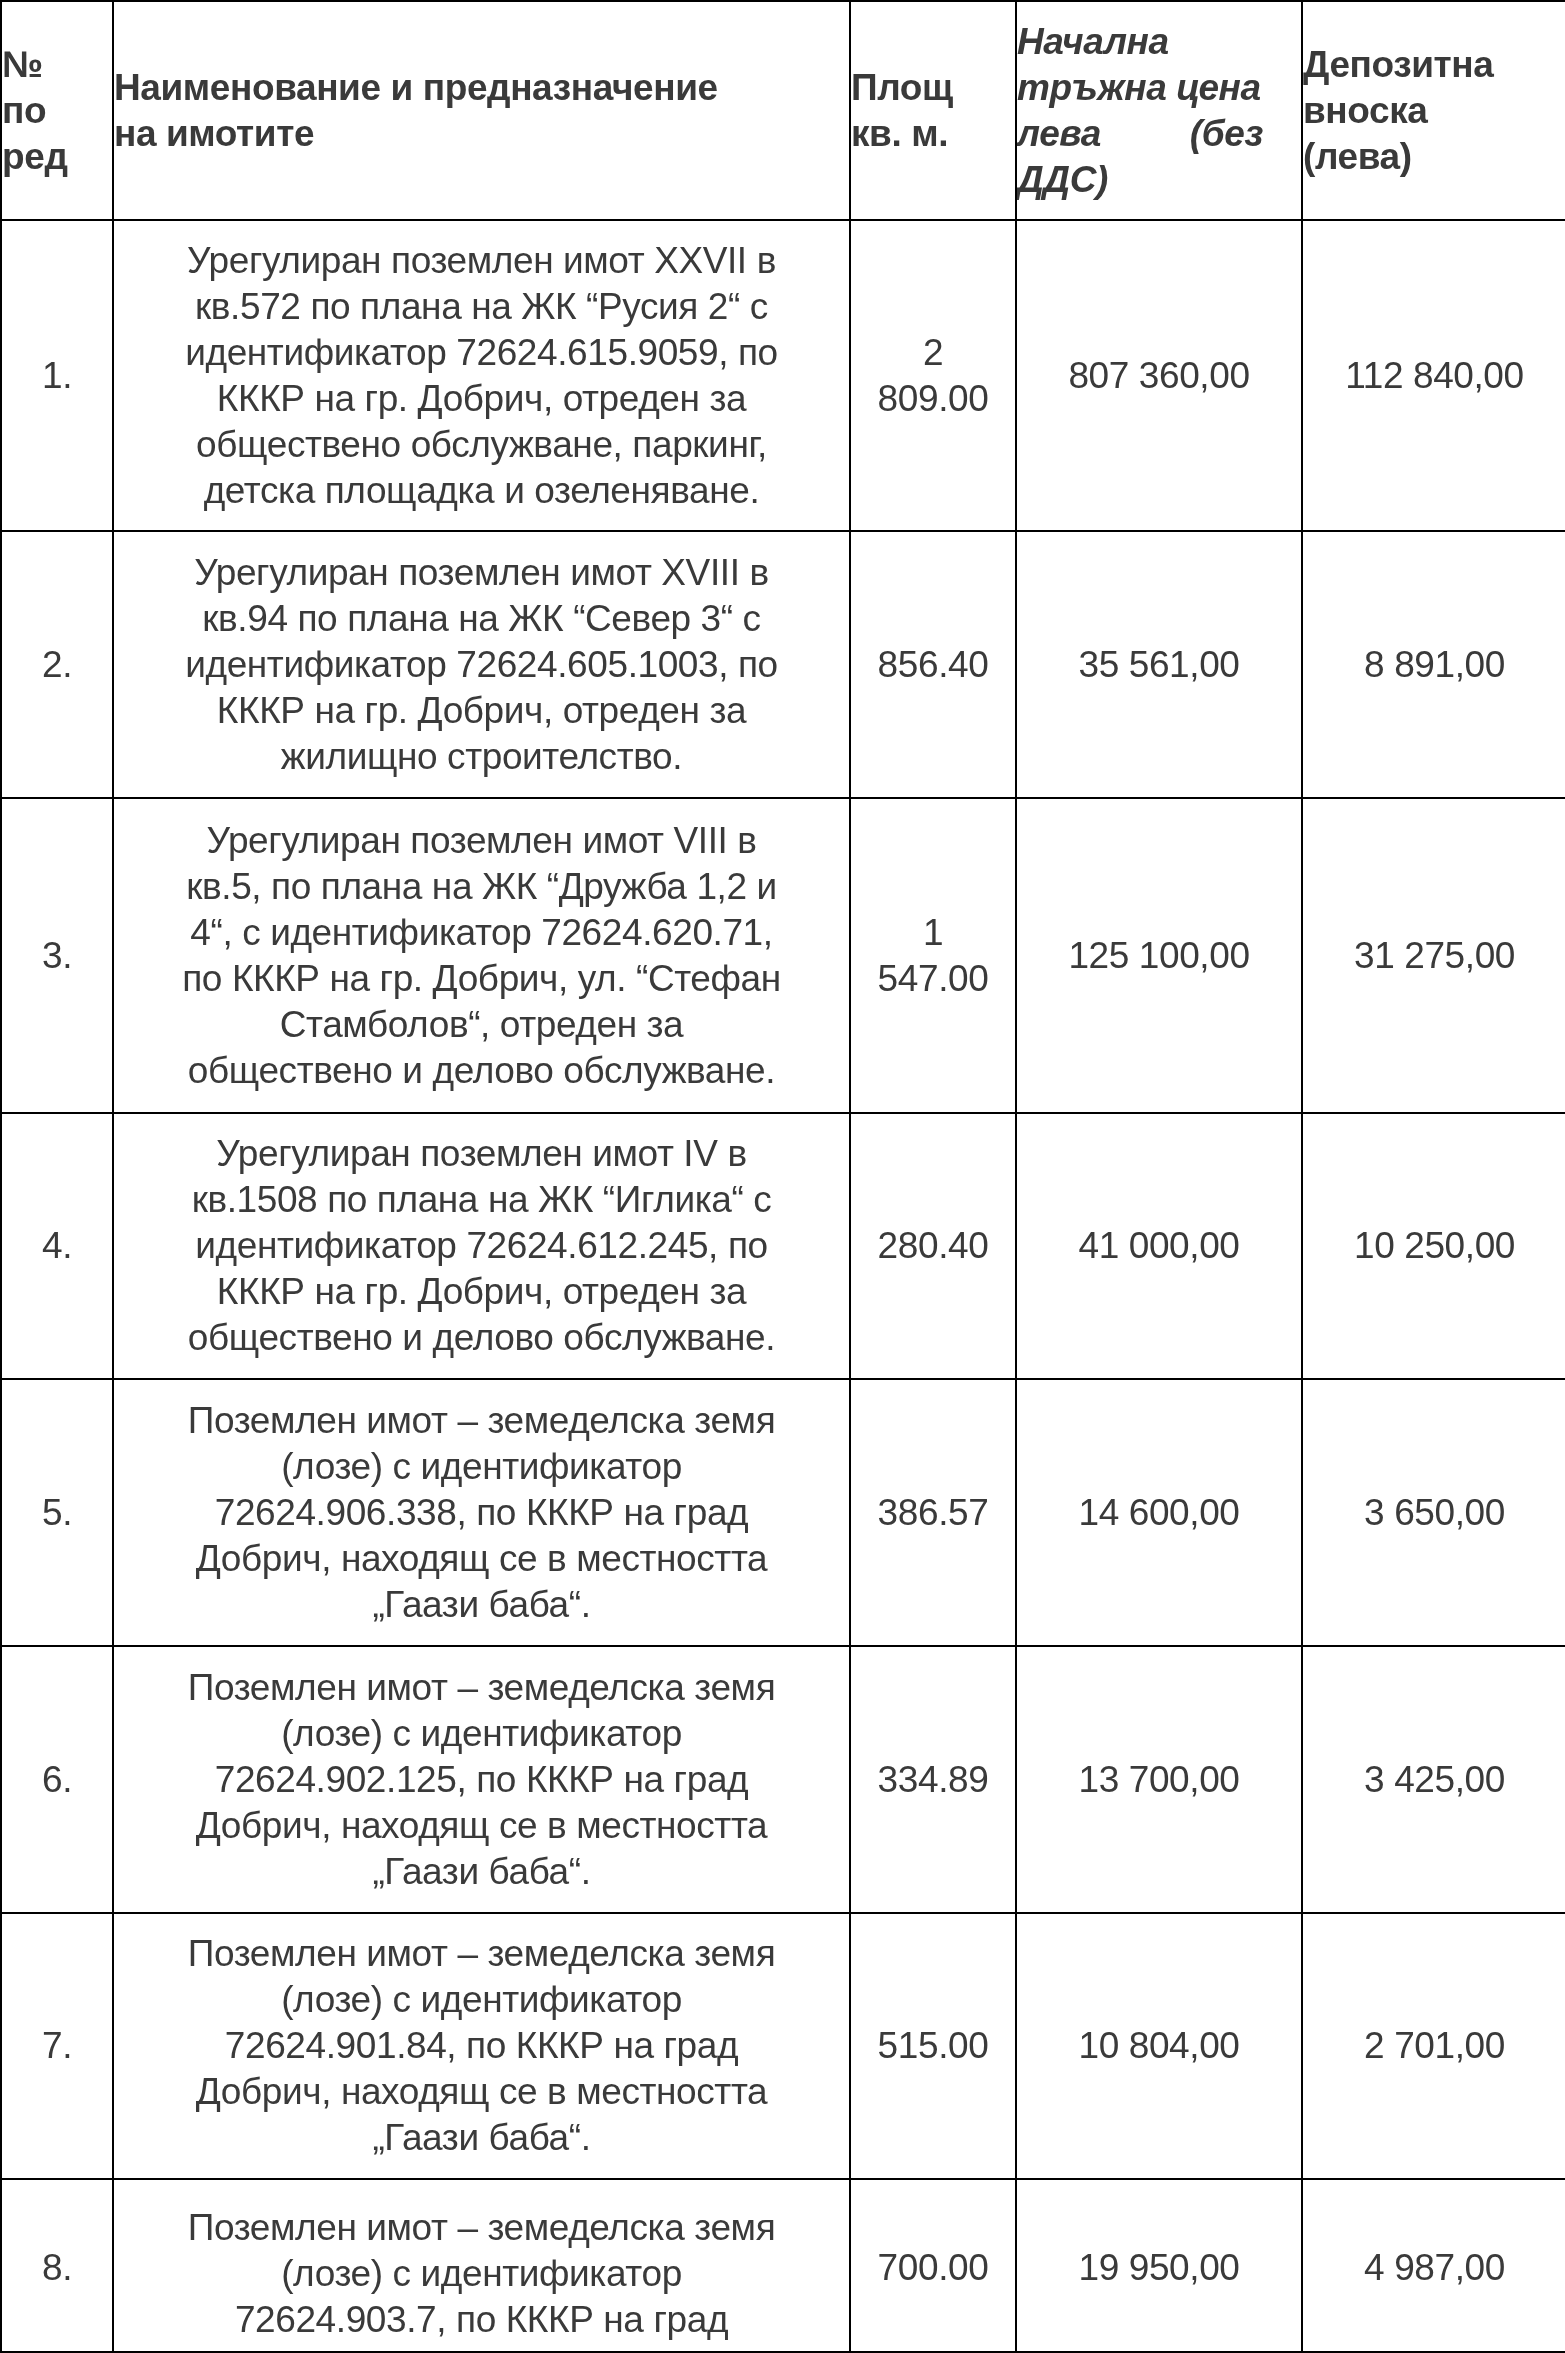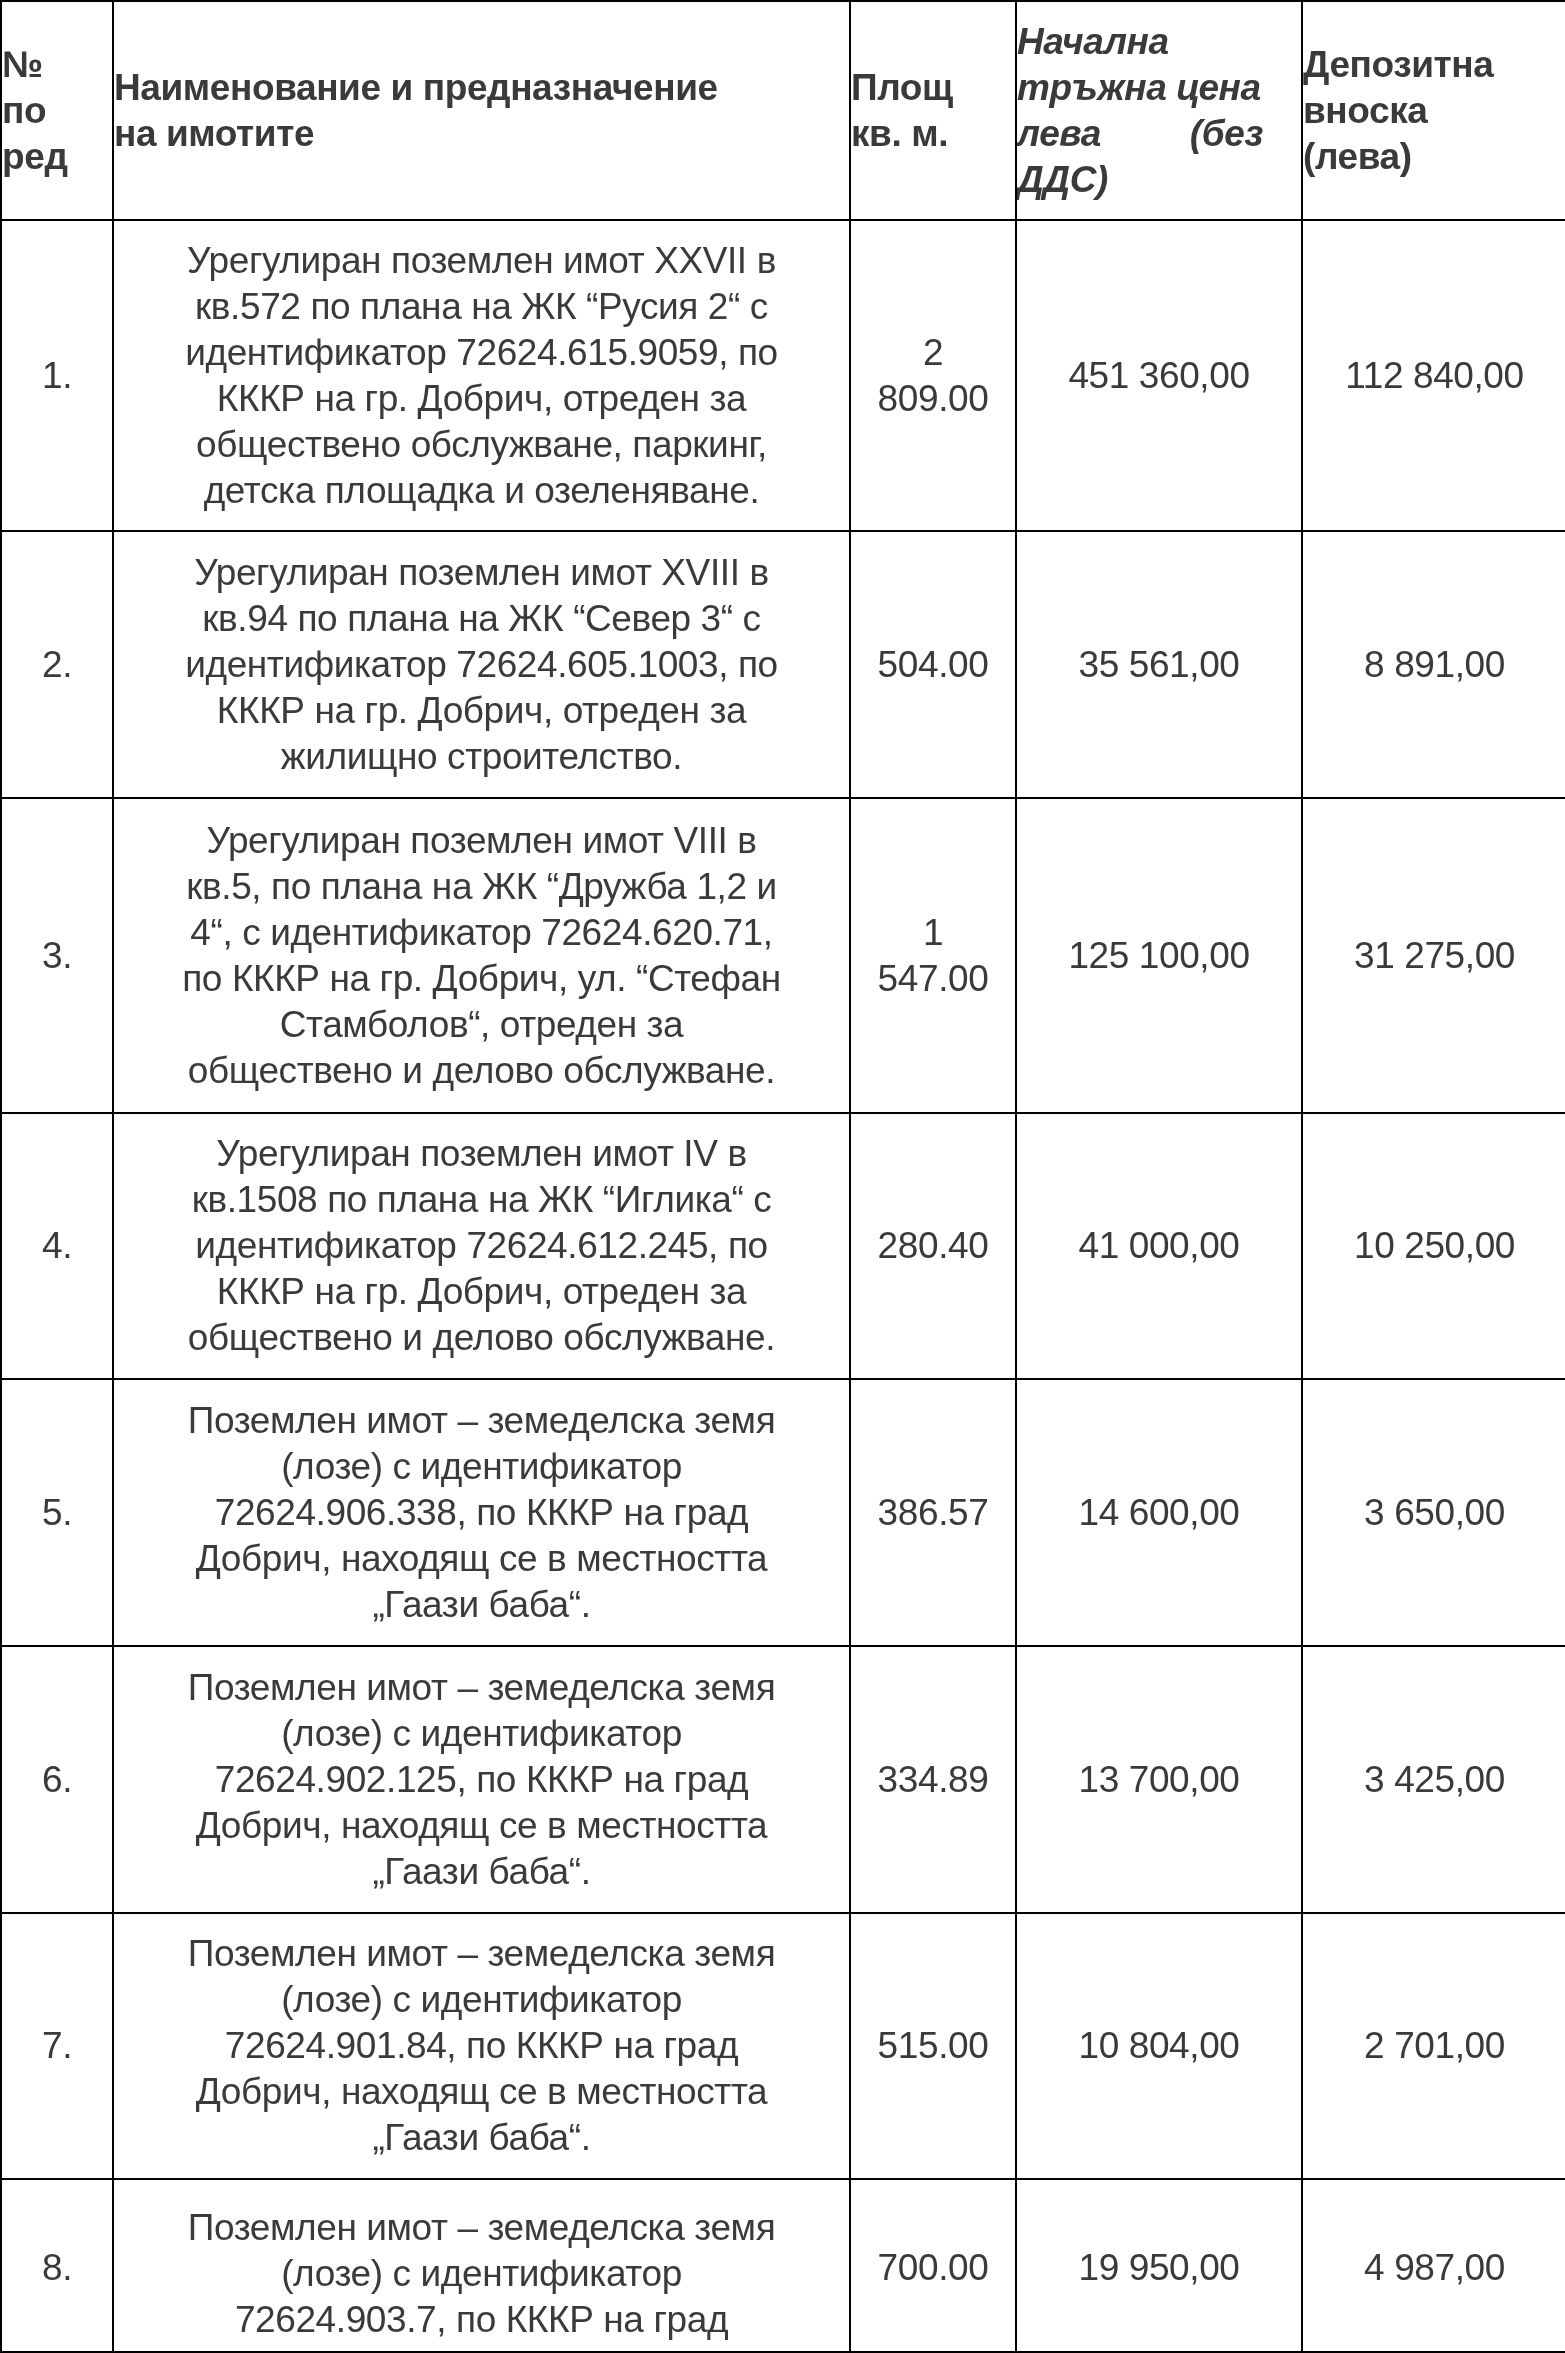--- a/index.html
+++ b/index.html
@@ -111,32 +111,32 @@
       <tr class="r1">
         <td class="b-num">1.</td>
         <td class="b-name">Урегулиран поземлен имот XXVII в
 кв.572 по плана на ЖК “Русия 2“ с
 идентификатор 72624.615.9059, по
 КККР на гр. Добрич, отреден за
 обществено обслужване, паркинг,
 детска площадка и озеленяване.</td>
         <td class="b-area">2
 809.00</td>
-        <td class="b-price">451 360,00</td>
+        <td class="b-price">807 360,00</td>
         <td class="b-deposit">112 840,00</td>
       </tr>
 
       <tr class="r2">
         <td class="b-num">2.</td>
         <td class="b-name">Урегулиран поземлен имот XVIII в
 кв.94 по плана на ЖК “Север 3“ с
 идентификатор 72624.605.1003, по
 КККР на гр. Добрич, отреден за
 жилищно строителство.</td>
-        <td class="b-area">504.00</td>
+        <td class="b-area">856.40</td>
         <td class="b-price">35 561,00</td>
         <td class="b-deposit">8 891,00</td>
       </tr>
 
       <tr class="r3">
         <td class="b-num">3.</td>
         <td class="b-name">Урегулиран поземлен имот VIII в
 кв.5, по плана на ЖК “Дружба 1,2 и
 4“, с идентификатор 72624.620.71,
 по КККР на гр. Добрич, ул. “Стефан

